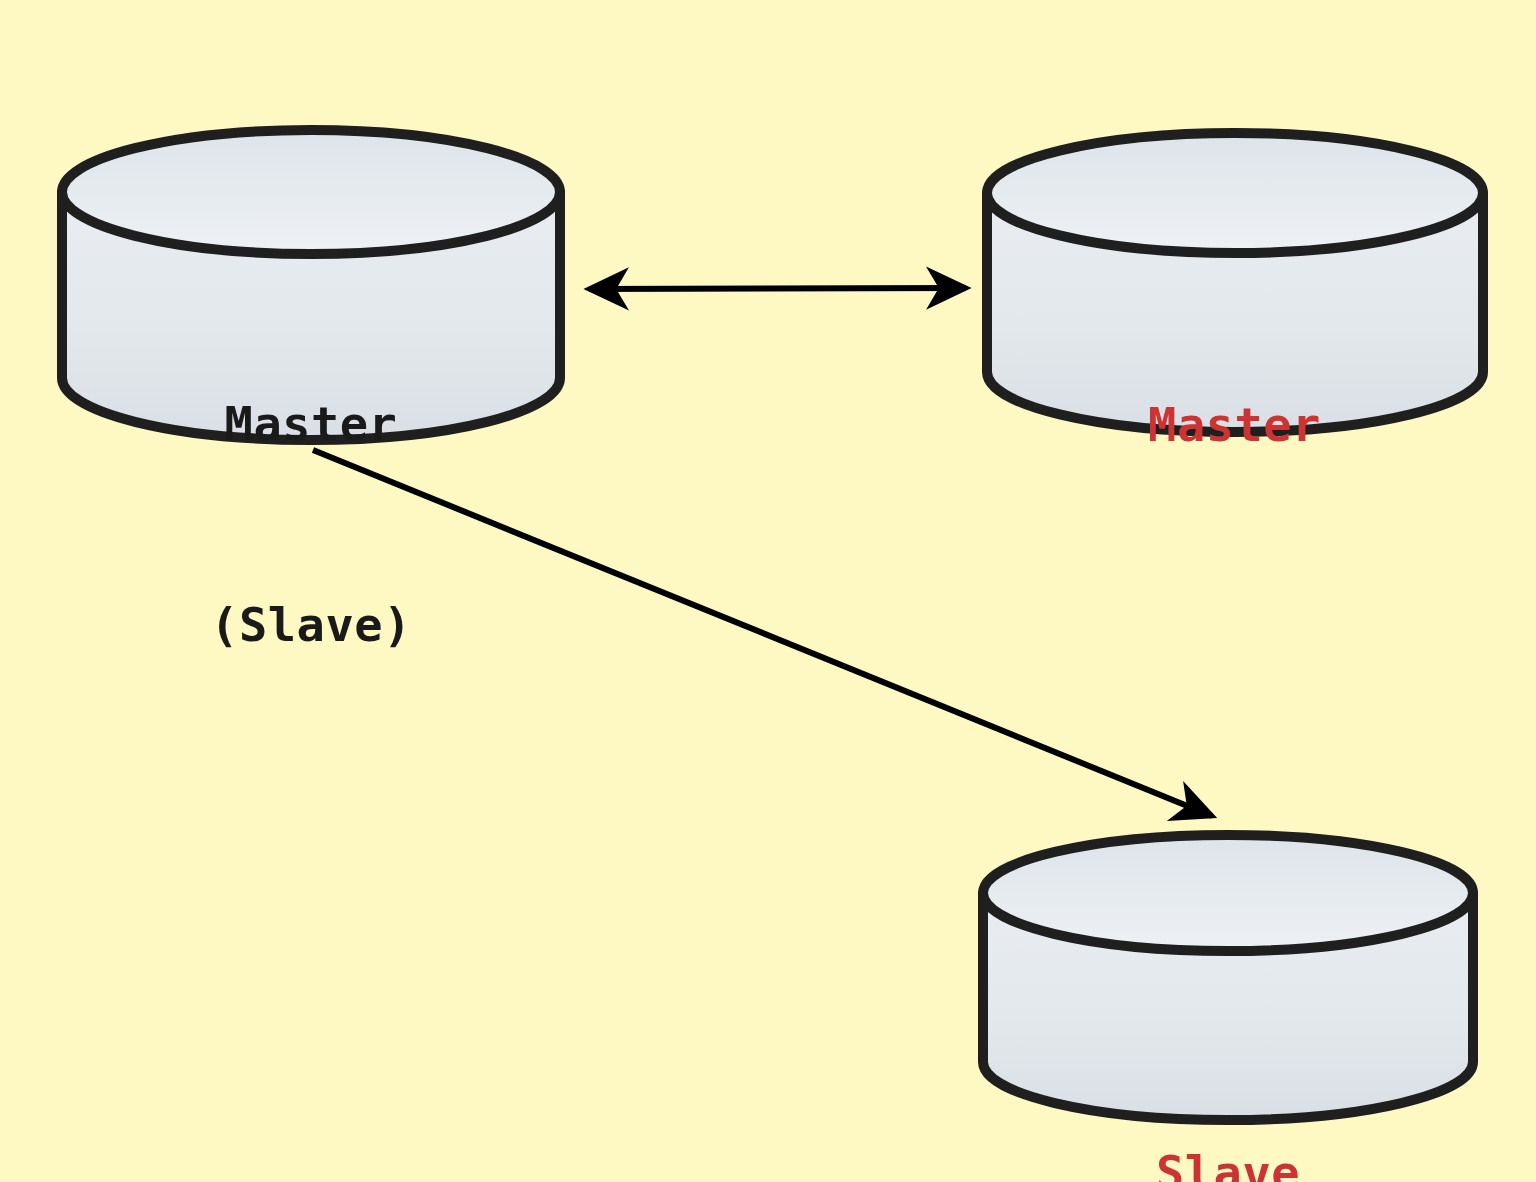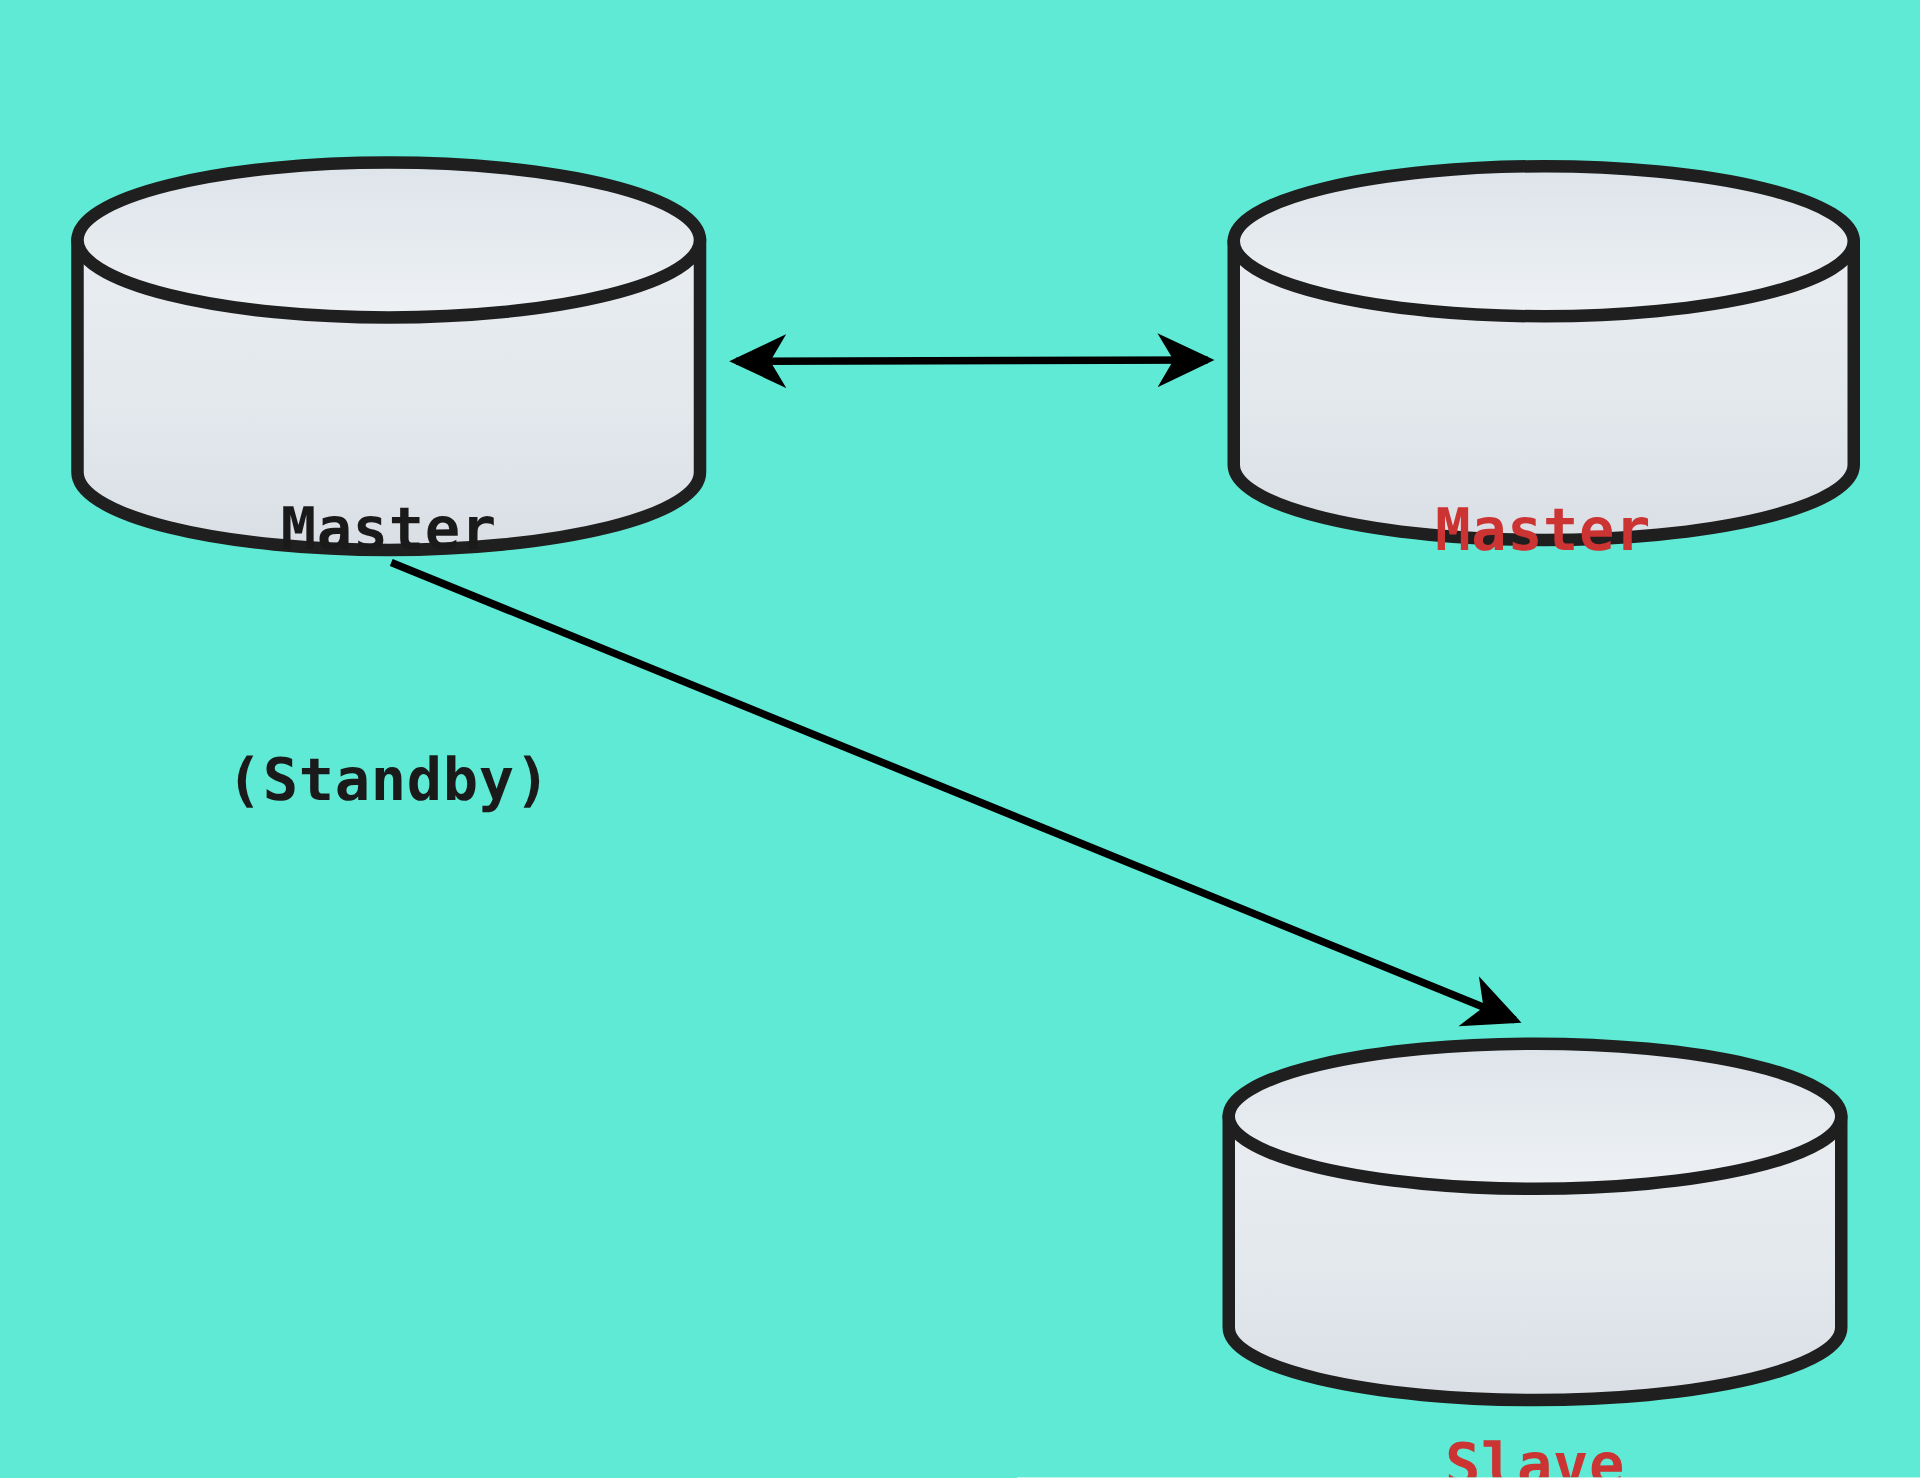--- a/index.html
+++ b/index.html
@@ -4,21 +4,21 @@
 <style>
   html, body {
     margin: 0;
     padding: 0;
     background: #ffffff;
   }
   #canvas {
     position: relative;
     width: 1536px;
     height: 1182px;
-    background: #5eead4;
+    background: #fef9c3;
     overflow: hidden;
     font-family: "DejaVu Sans Mono", "Liberation Mono", monospace;
   }
   #diagram-svg {
     position: absolute;
     left: 0;
     top: 0;
     width: 1536px;
     height: 1182px;
   }
@@ -87,21 +87,21 @@
       <ellipse cx="1228" cy="893" rx="245" ry="58" fill="url(#cylTop)" stroke="#1f1f1f" stroke-width="10"></ellipse>
     </g>
 
     <line x1="589" y1="289" x2="966" y2="288" stroke="#000000" stroke-width="6" marker-start="url(#arrowStart)" marker-end="url(#arrowEnd)"></line>
 
     <line x1="313" y1="450" x2="1212" y2="816" stroke="#000000" stroke-width="6" marker-end="url(#arrowEnd)"></line>
   </svg>
 
   <div class="node-label label-black" style="left:57px; top:258px; width:508px;">
     <div>Master</div>
-    <div>(Standby)</div>
+    <div>(Slave)</div>
   </div>
 
   <div class="node-label label-red" style="left:982px; top:259px; width:505px;">
     <div>Master</div>
   </div>
 
   <div class="node-label label-red" style="left:978px; top:1007px; width:500px;">
     <div>Slave</div>
   </div>
 

